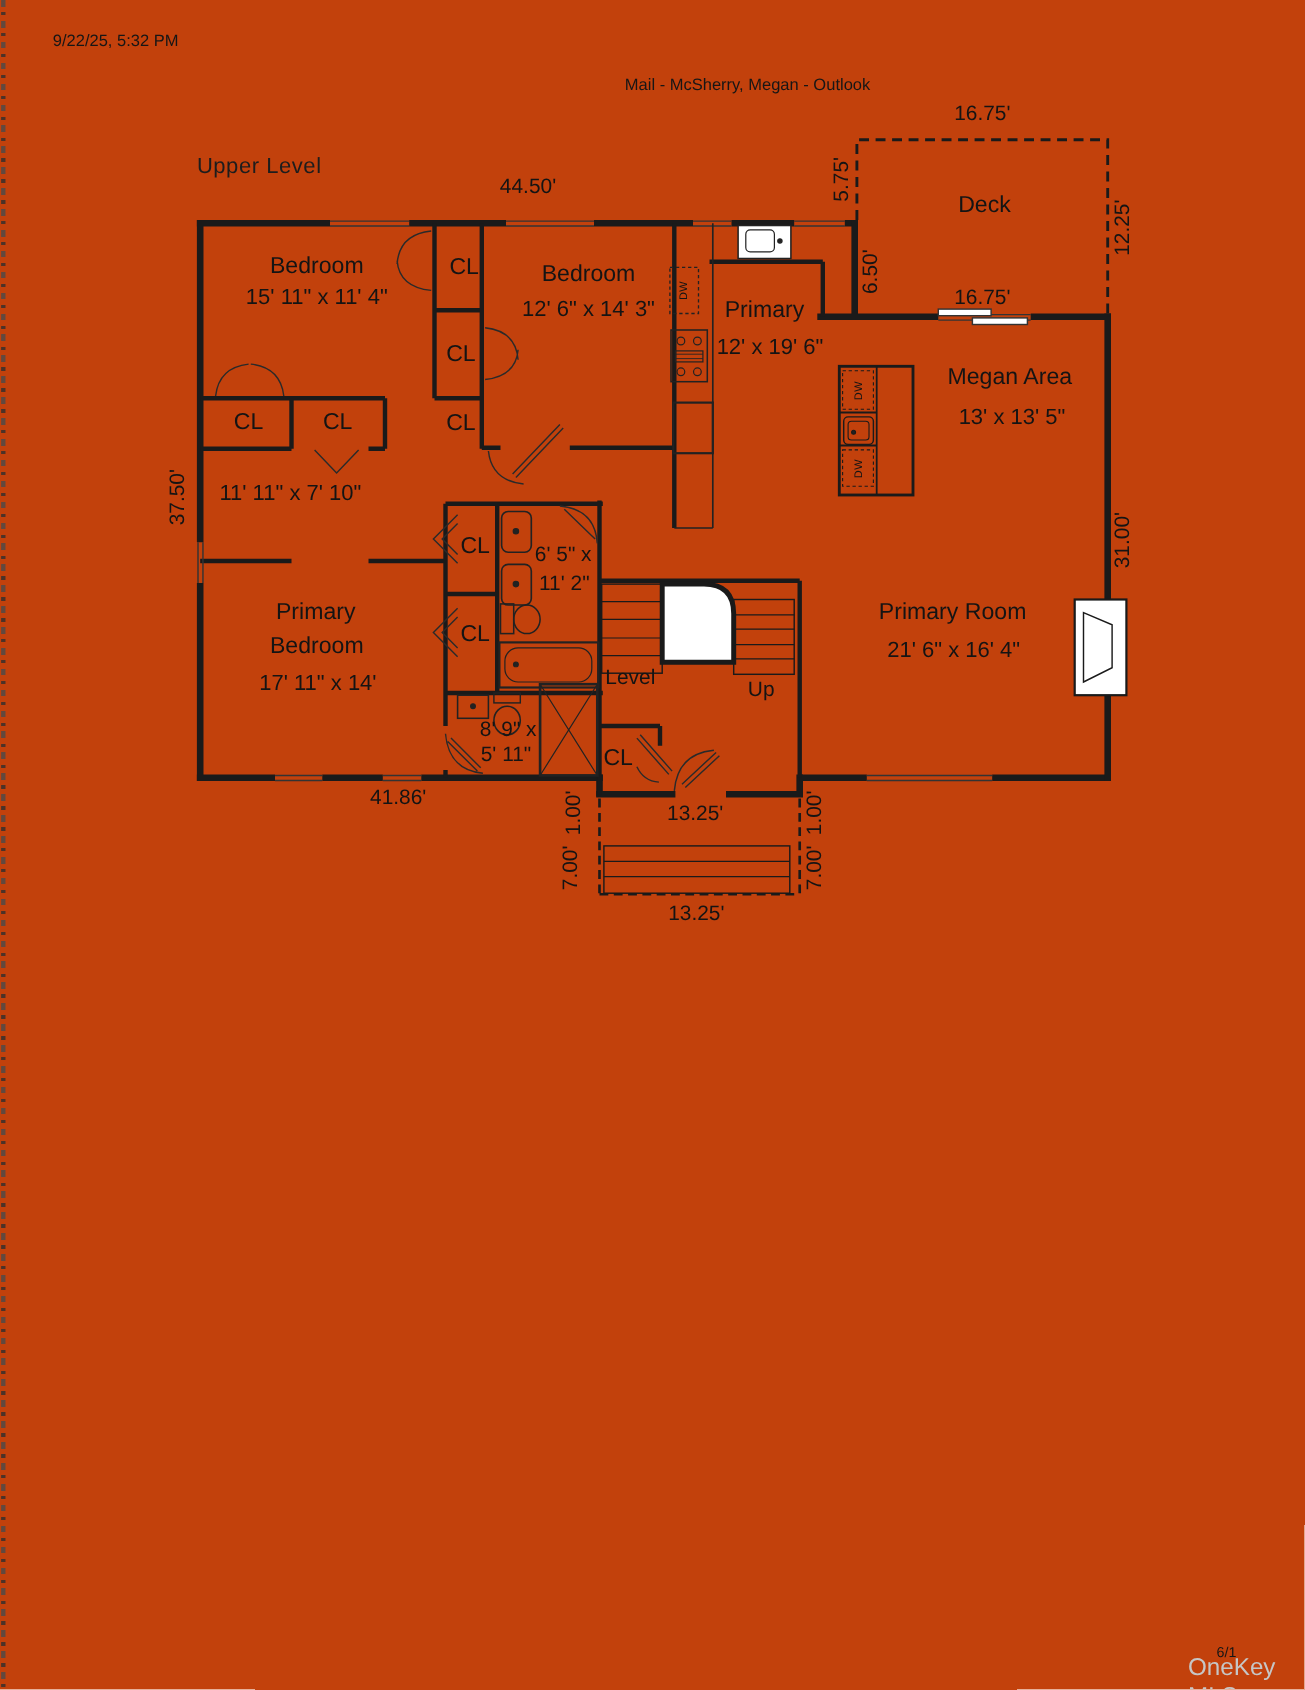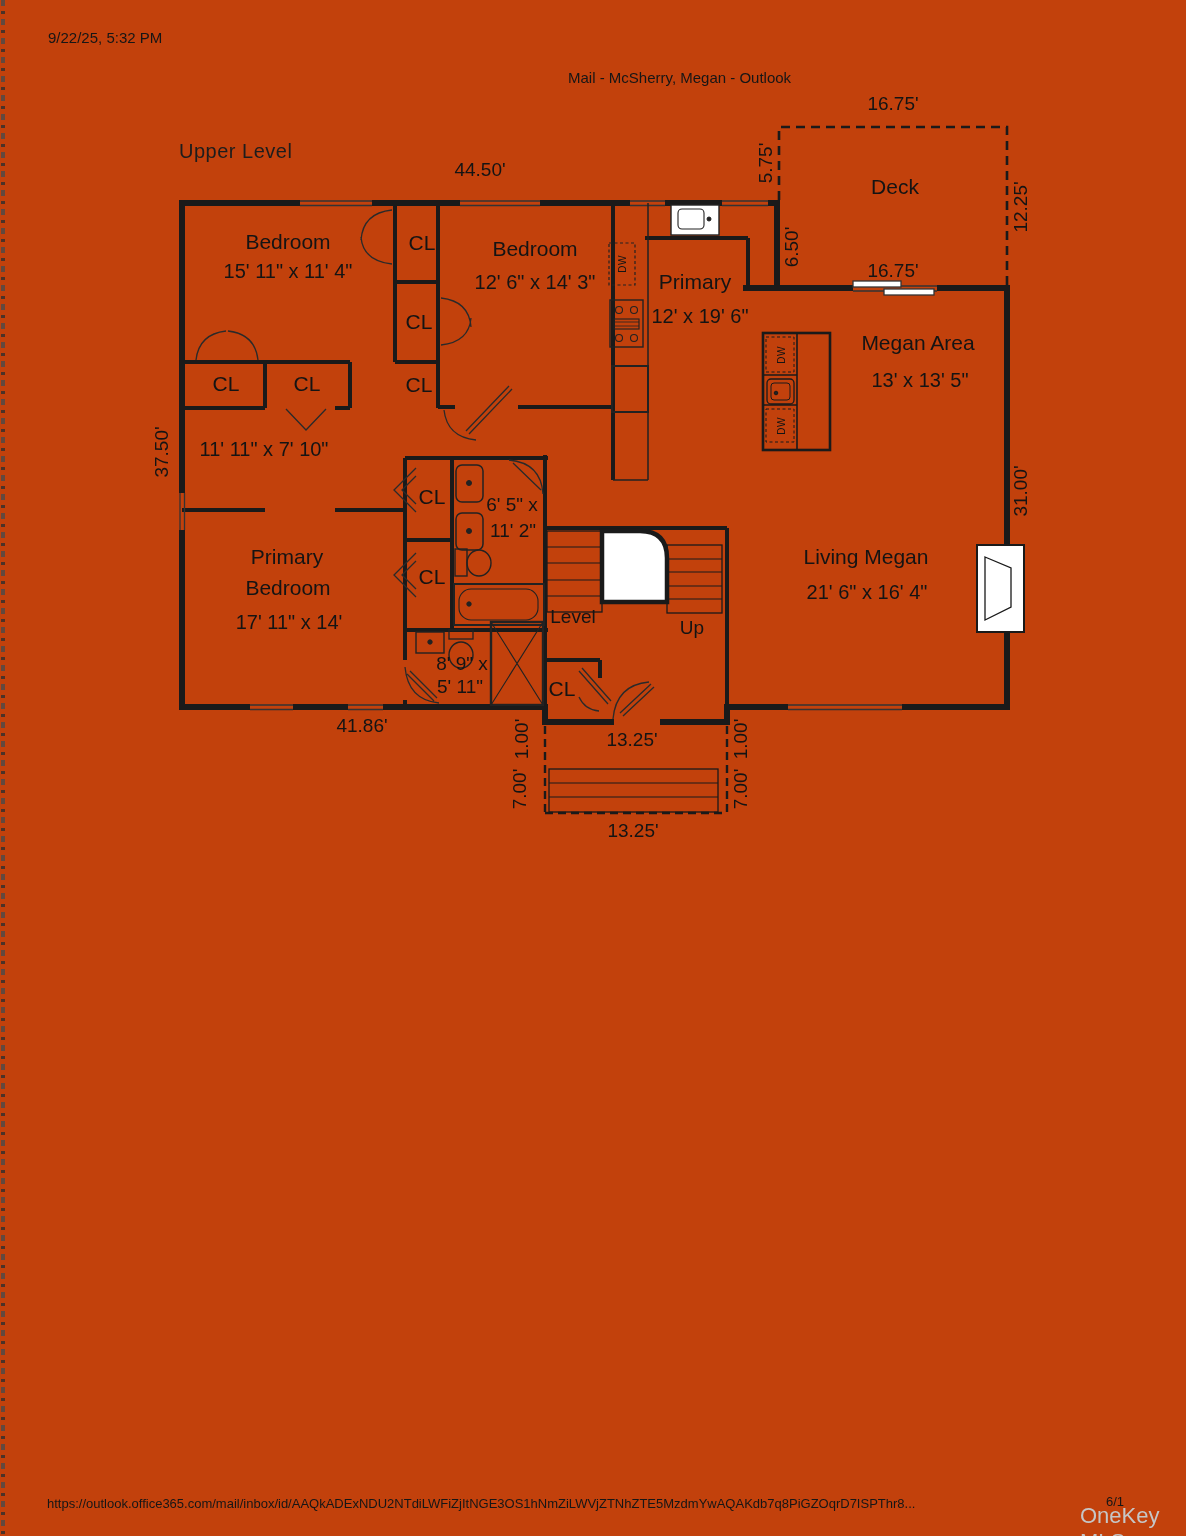--- a/index.html
+++ b/index.html
@@ -162,21 +162,21 @@
   <div class="lbl room" style="left:918px;top:343px">Megan Area</div>
   <div class="lbl dimv" style="left:920px;top:380px">13' x 13' 5"</div>
   <div class="lbl dimv" style="left:264px;top:449px">11' 11" x 7' 10"</div>
   <div class="lbl dimtxt" style="left:512px;top:505px">6' 5" x</div>
   <div class="lbl dimtxt" style="left:513px;top:531px">11' 2"</div>
   <div class="lbl room" style="left:287px;top:557px">Primary</div>
   <div class="lbl room" style="left:288px;top:588px">Bedroom</div>
   <div class="lbl dimv" style="left:289px;top:622px">17' 11" x 14'</div>
   <div class="lbl dimtxt" style="left:462px;top:664px">8' 9" x</div>
   <div class="lbl dimtxt" style="left:460px;top:687px">5' 11"</div>
-  <div class="lbl room" style="left:866px;top:557px">Living Megan</div>
+  <div class="lbl room" style="left:866px;top:557px">Primary Room</div>
   <div class="lbl dimv" style="left:867px;top:592px">21' 6" x 16' 4"</div>
   <div class="lbl stairlbl" style="left:573px;top:617px">Level</div>
   <div class="lbl stairlbl" style="left:692px;top:628px">Up</div>
 
   <div class="lbl cl" style="left:422px;top:243px">CL</div>
   <div class="lbl cl" style="left:419px;top:322px">CL</div>
   <div class="lbl cl" style="left:419px;top:385px">CL</div>
   <div class="lbl cl" style="left:226px;top:384px">CL</div>
   <div class="lbl cl" style="left:307px;top:384px">CL</div>
   <div class="lbl cl" style="left:432px;top:497px">CL</div>
@@ -196,16 +196,15 @@
   <div class="lbl dimtxt rot" style="left:162px;top:452px">37.50'</div>
   <div class="lbl dimtxt rot" style="left:1021px;top:491px">31.00'</div>
   <div class="lbl dimtxt" style="left:362px;top:726px">41.86'</div>
   <div class="lbl dimtxt" style="left:632px;top:740px">13.25'</div>
   <div class="lbl dimtxt rot" style="left:522px;top:739px">1.00'</div>
   <div class="lbl dimtxt rot" style="left:741px;top:739px">1.00'</div>
   <div class="lbl dimtxt rot" style="left:520px;top:789px">7.00'</div>
   <div class="lbl dimtxt rot" style="left:741px;top:789px">7.00'</div>
   <div class="lbl dimtxt" style="left:633px;top:831px">13.25'</div>
 
-  <span class="ftr-url">https://outlook.office365.com/mail/inbox/id/AAQkADExNDU2NTdiLWFiZjItNGE3OS1hNmZiLWVjZTNhZTE5MzdmYwAQAKdb7q8PiGZOqrD7ISPThr8...</span>
   <span class="ftr-page">6/1</span>
   <span class="watermark">OneKey MLS</span>
 </div>
 
 </body></html>

